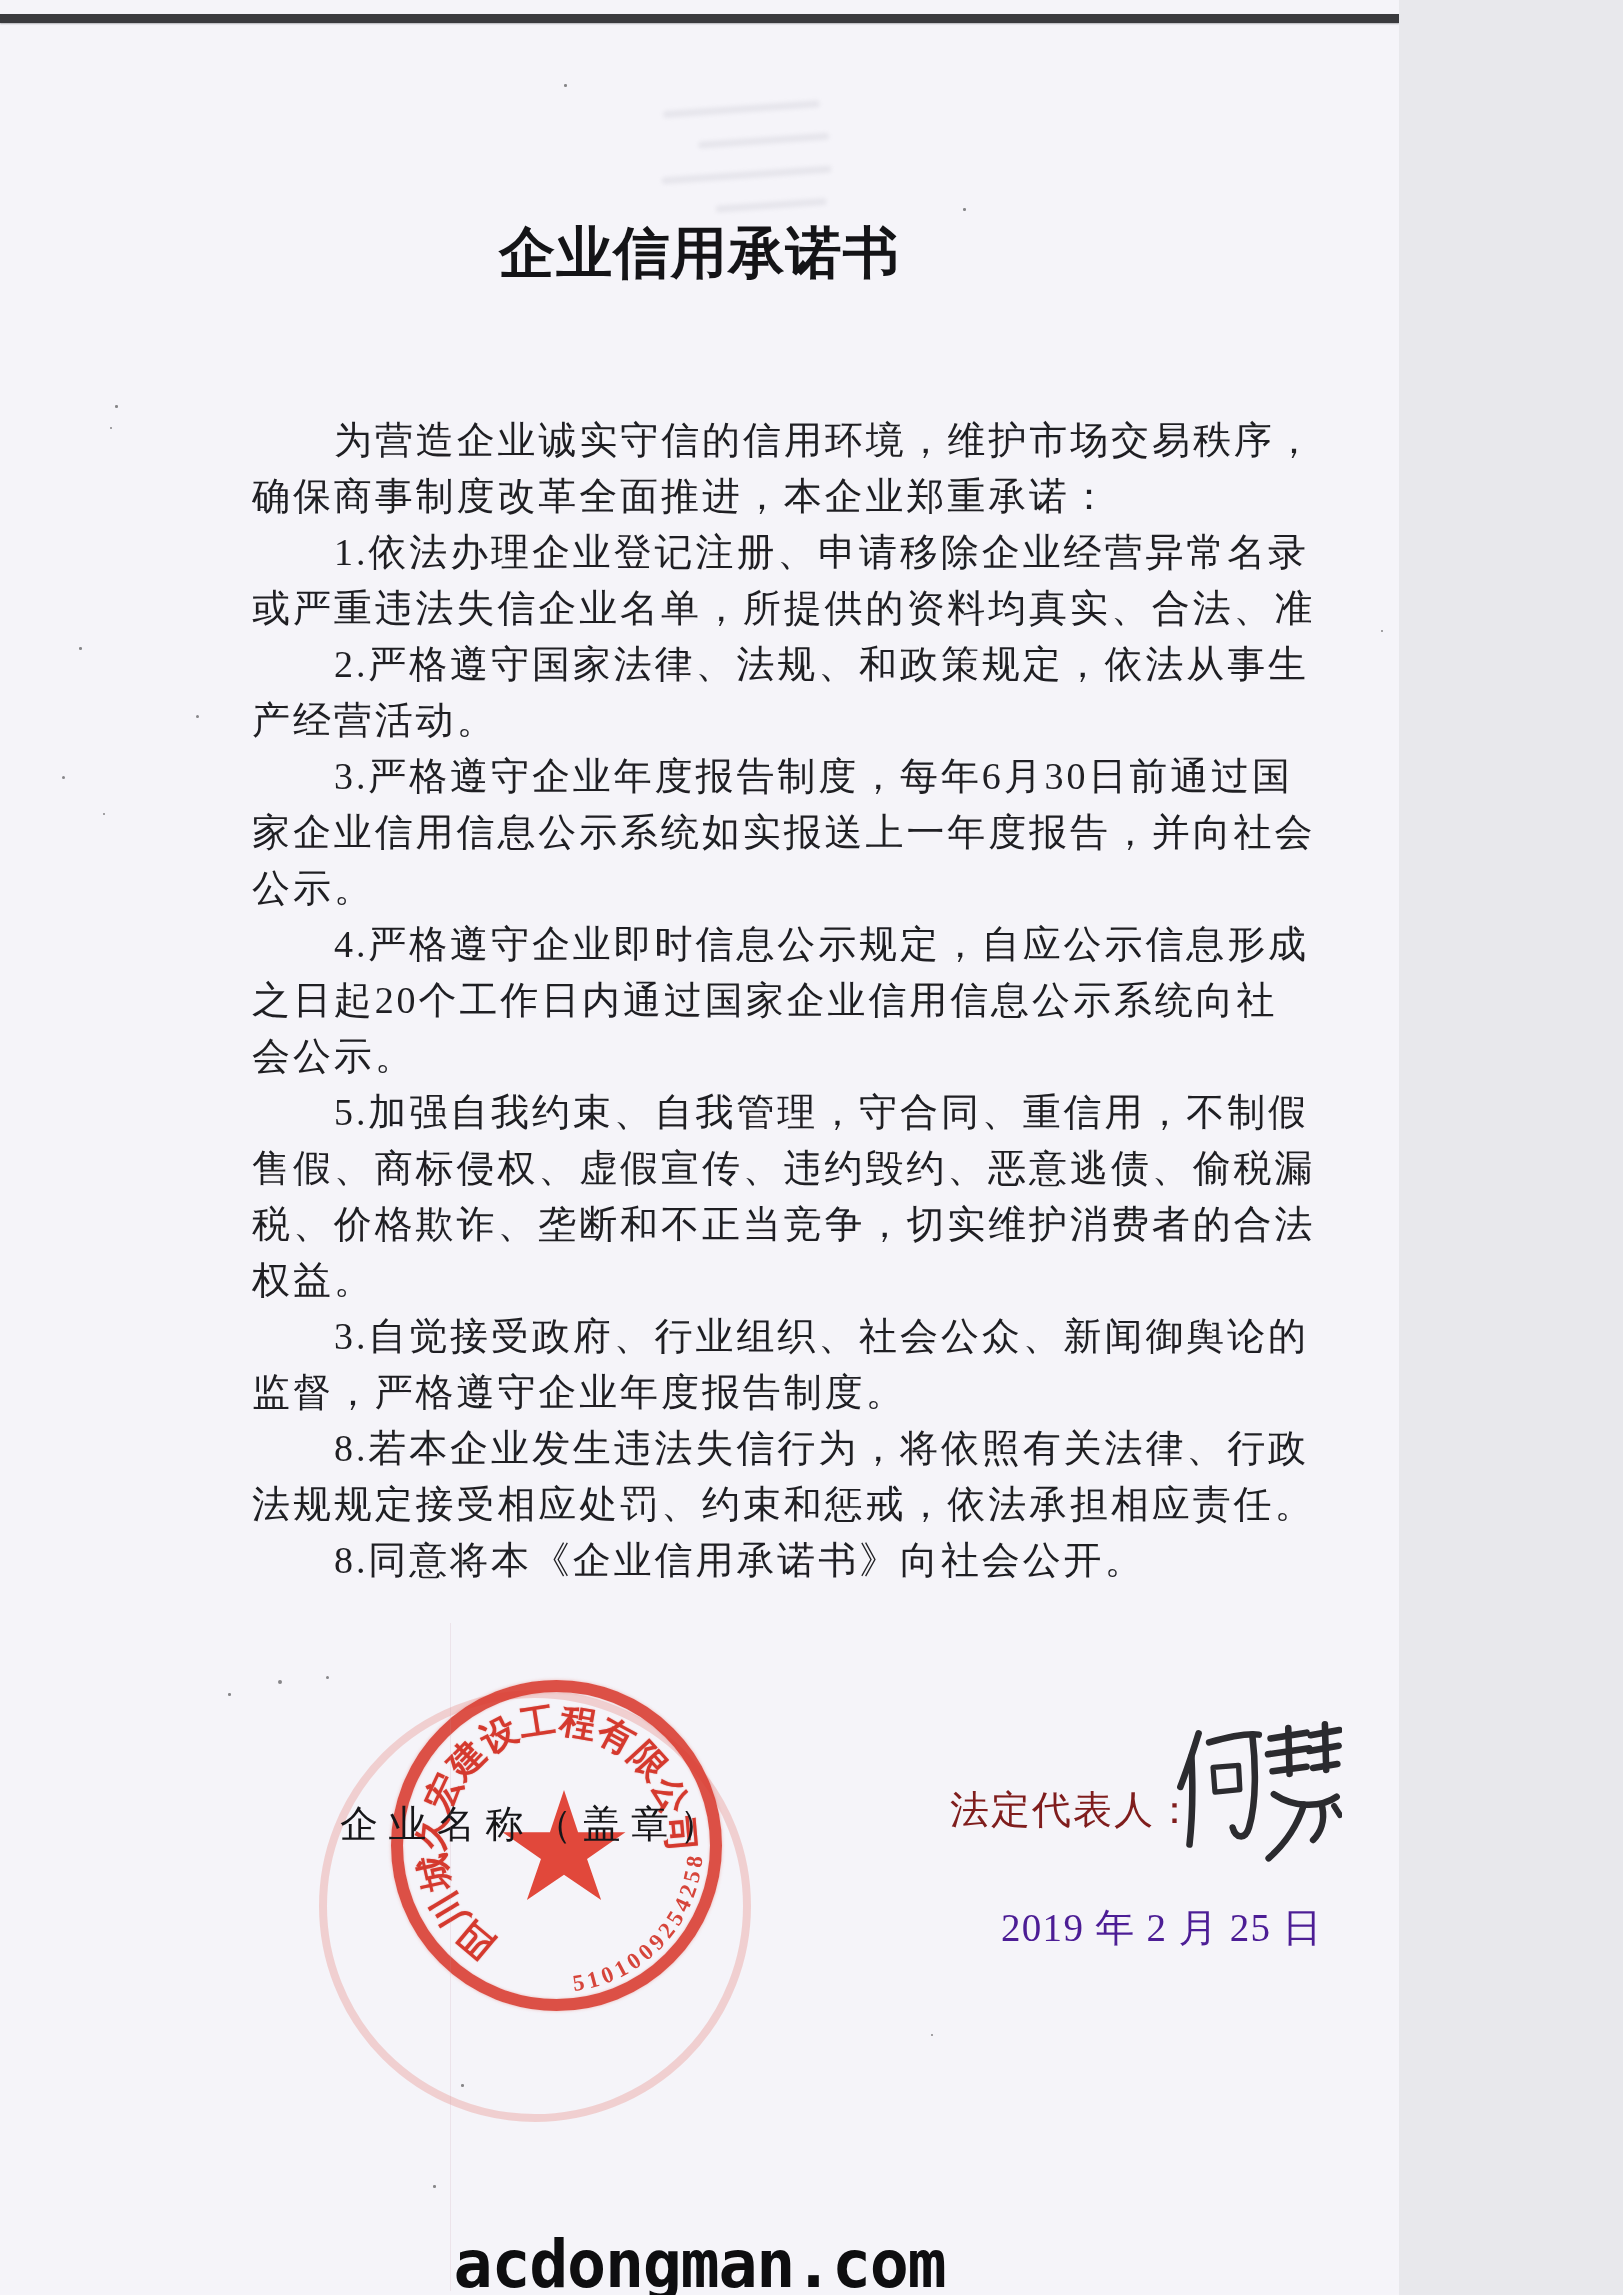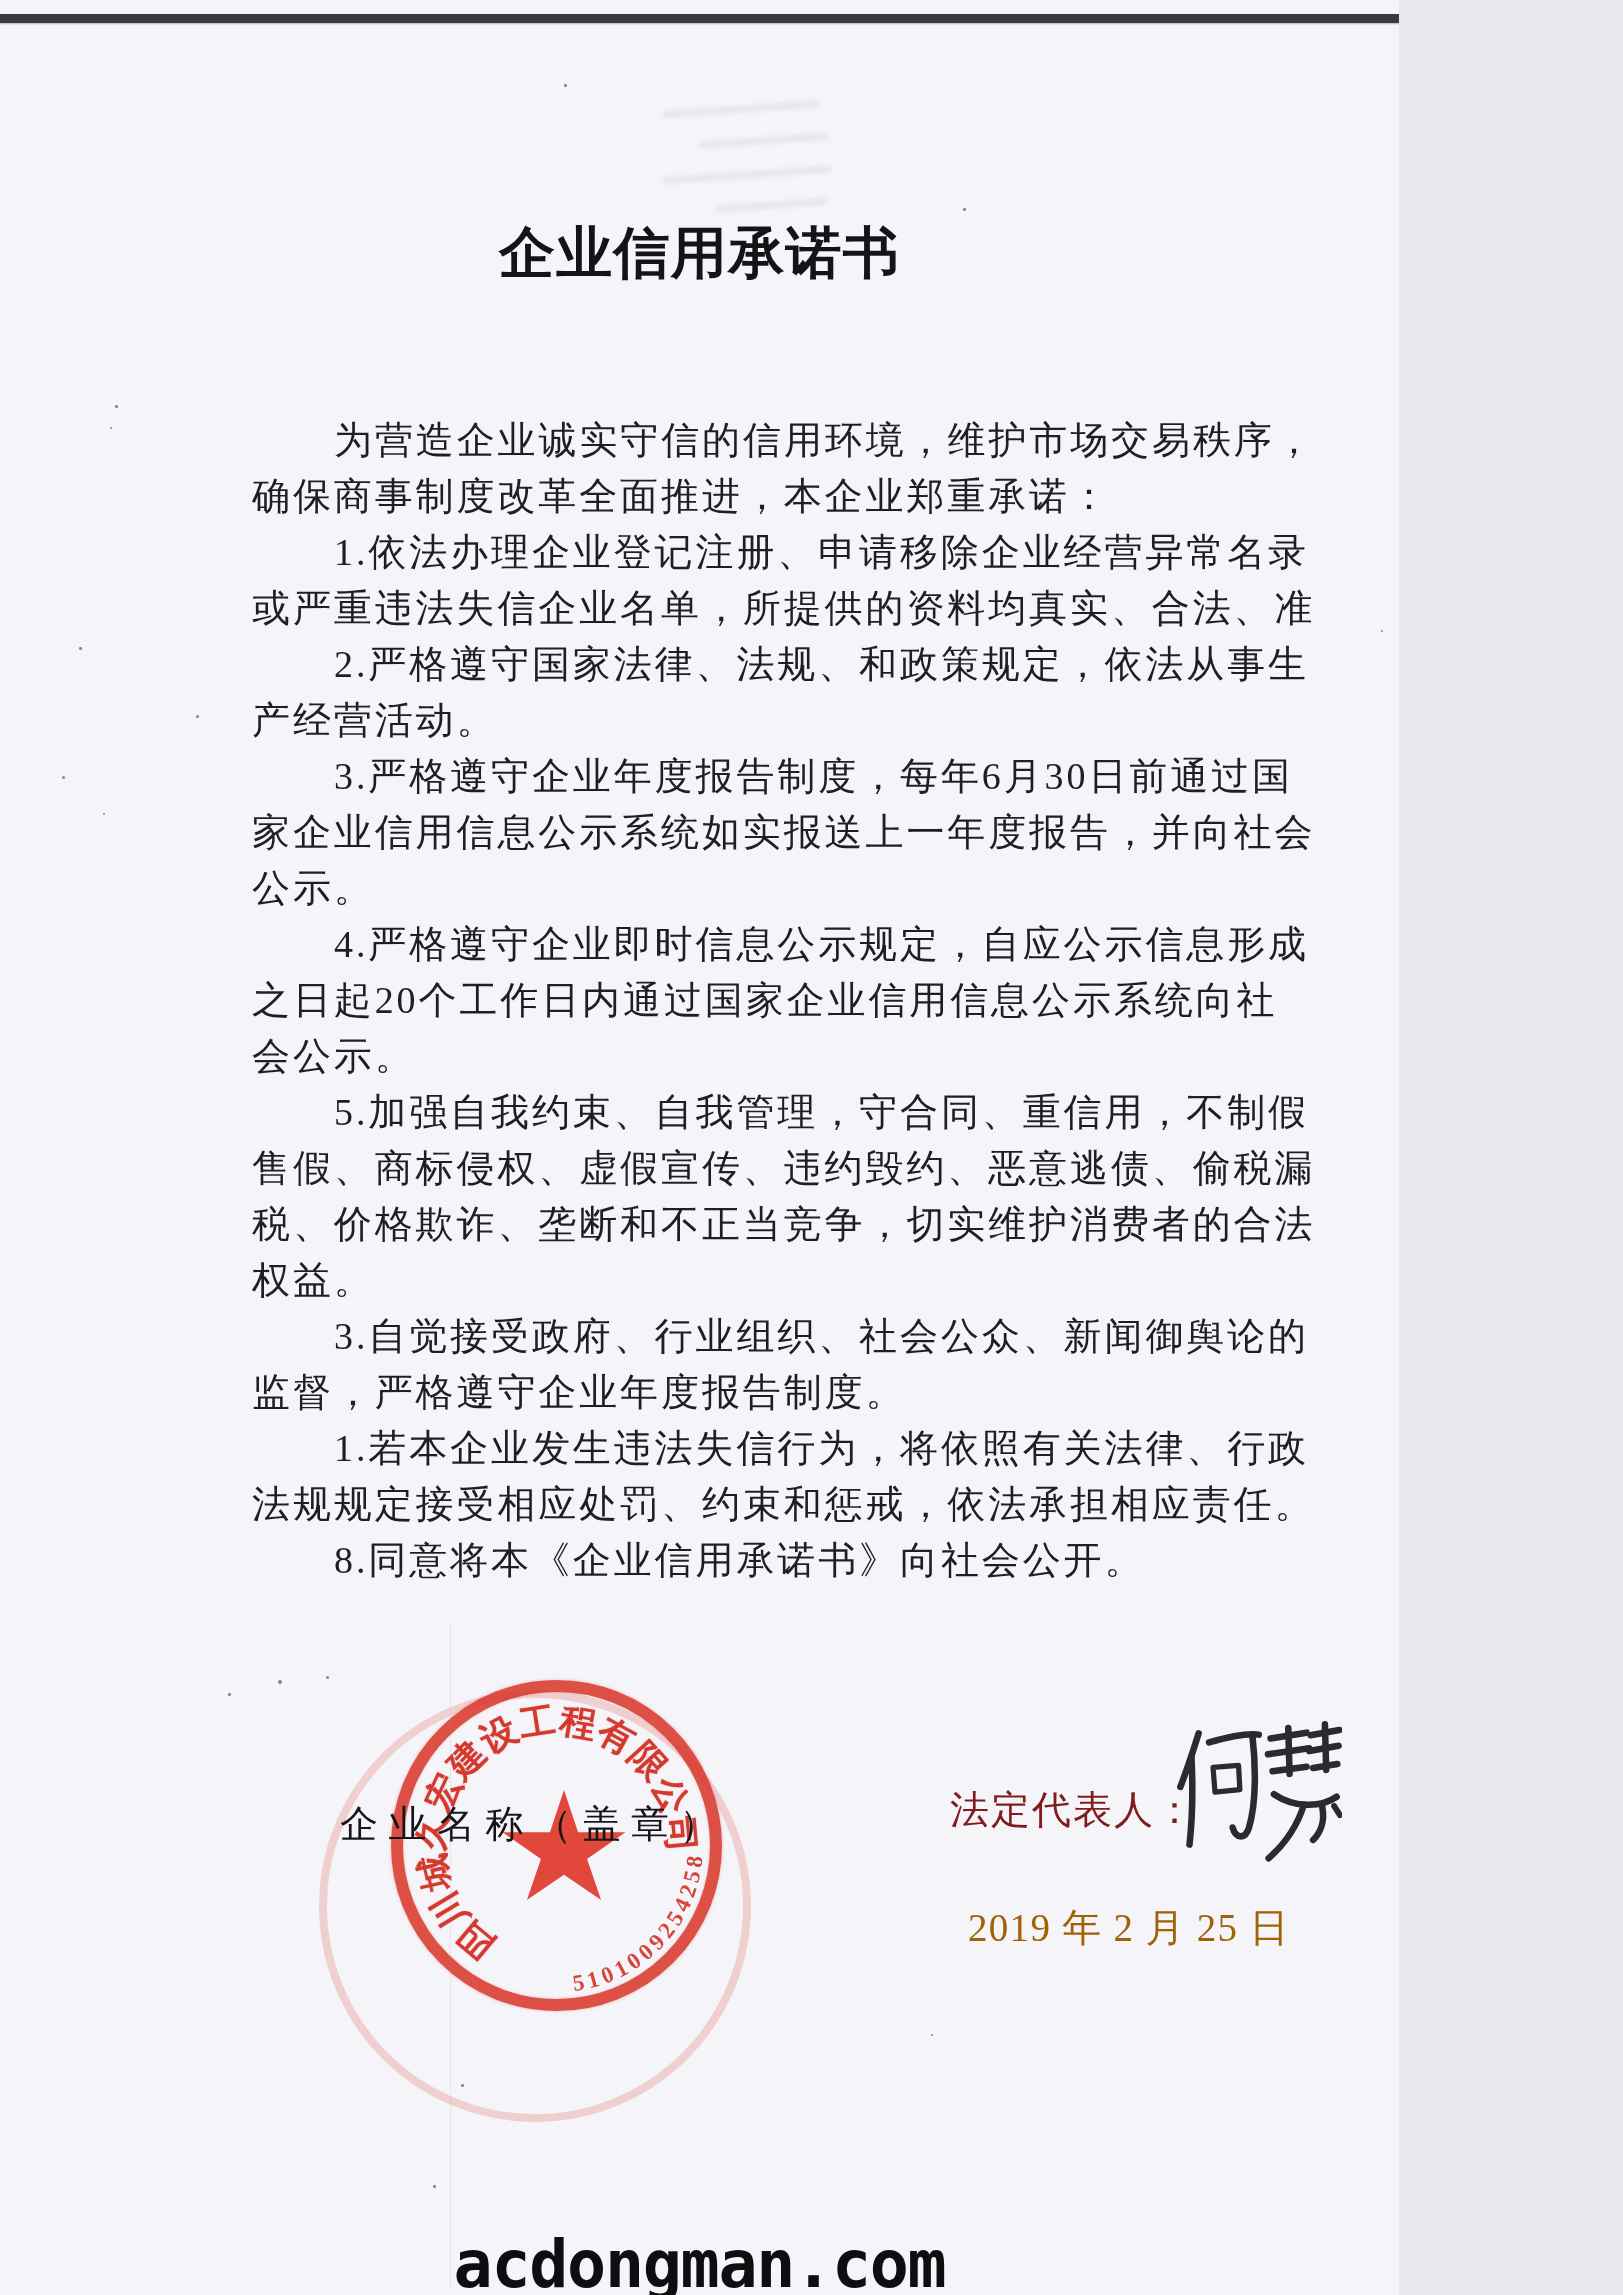--- a/index.html
+++ b/index.html
@@ -64,22 +64,22 @@
   .company-label{
     position:absolute;left:340px;top:1799px;
     font-size:38px;letter-spacing:10.5px;color:#161619;
   }
   .rep-label{
     position:absolute;left:950px;top:1783px;
     font-size:39px;letter-spacing:2px;color:#7f1d1d;
   }
   .signature{position:absolute;left:1175px;top:1715px;}
   .date-line{
-    position:absolute;left:968px;top:1901px;
-    font-size:39px;letter-spacing:1.3px;color:#a16207;
+    position:absolute;left:1001px;top:1901px;
+    font-size:39px;letter-spacing:1.3px;color:#4c1d95;
   }
   .watermark{
     position:absolute;left:0;top:2227px;width:100%;
     text-align:center;
     font-family:"DejaVu Sans Mono","Liberation Mono",monospace;
     font-weight:bold;font-size:65px;letter-spacing:-1.3px;color:#0e0e10;
   }
   .sr{position:absolute;width:0.7px;height:0.7px;overflow:hidden;clip:rect(0 0 0 0);}
 </style>
 </head>
@@ -110,21 +110,21 @@
     <div class="line">公示。</div>
     <div class="line indent">4.严格遵守企业即时信息公示规定，自应公示信息形成</div>
     <div class="line">之日起20个工作日内通过国家企业信用信息公示系统向社</div>
     <div class="line">会公示。</div>
     <div class="line indent">5.加强自我约束、自我管理，守合同、重信用，不制假</div>
     <div class="line">售假、商标侵权、虚假宣传、违约毁约、恶意逃债、偷税漏</div>
     <div class="line">税、价格欺诈、垄断和不正当竞争，切实维护消费者的合法</div>
     <div class="line">权益。</div>
     <div class="line indent">3.自觉接受政府、行业组织、社会公众、新闻御舆论的</div>
     <div class="line">监督，严格遵守企业年度报告制度。</div>
-    <div class="line indent">1.若本企业发生违法失信行为，将依照有关法律、行政</div>
+    <div class="line indent">8.若本企业发生违法失信行为，将依照有关法律、行政</div>
     <div class="line">法规规定接受相应处罚、约束和惩戒，依法承担相应责任。</div>
     <div class="line indent">8.同意将本《企业信用承诺书》向社会公开。</div>
   </div>
 
   <div class="stamp-ghost"></div>
 
   <div class="stamp">
     <div class="seal-ring"></div>
     <div class="seal-star"></div>
     <div class="seal-chars">

